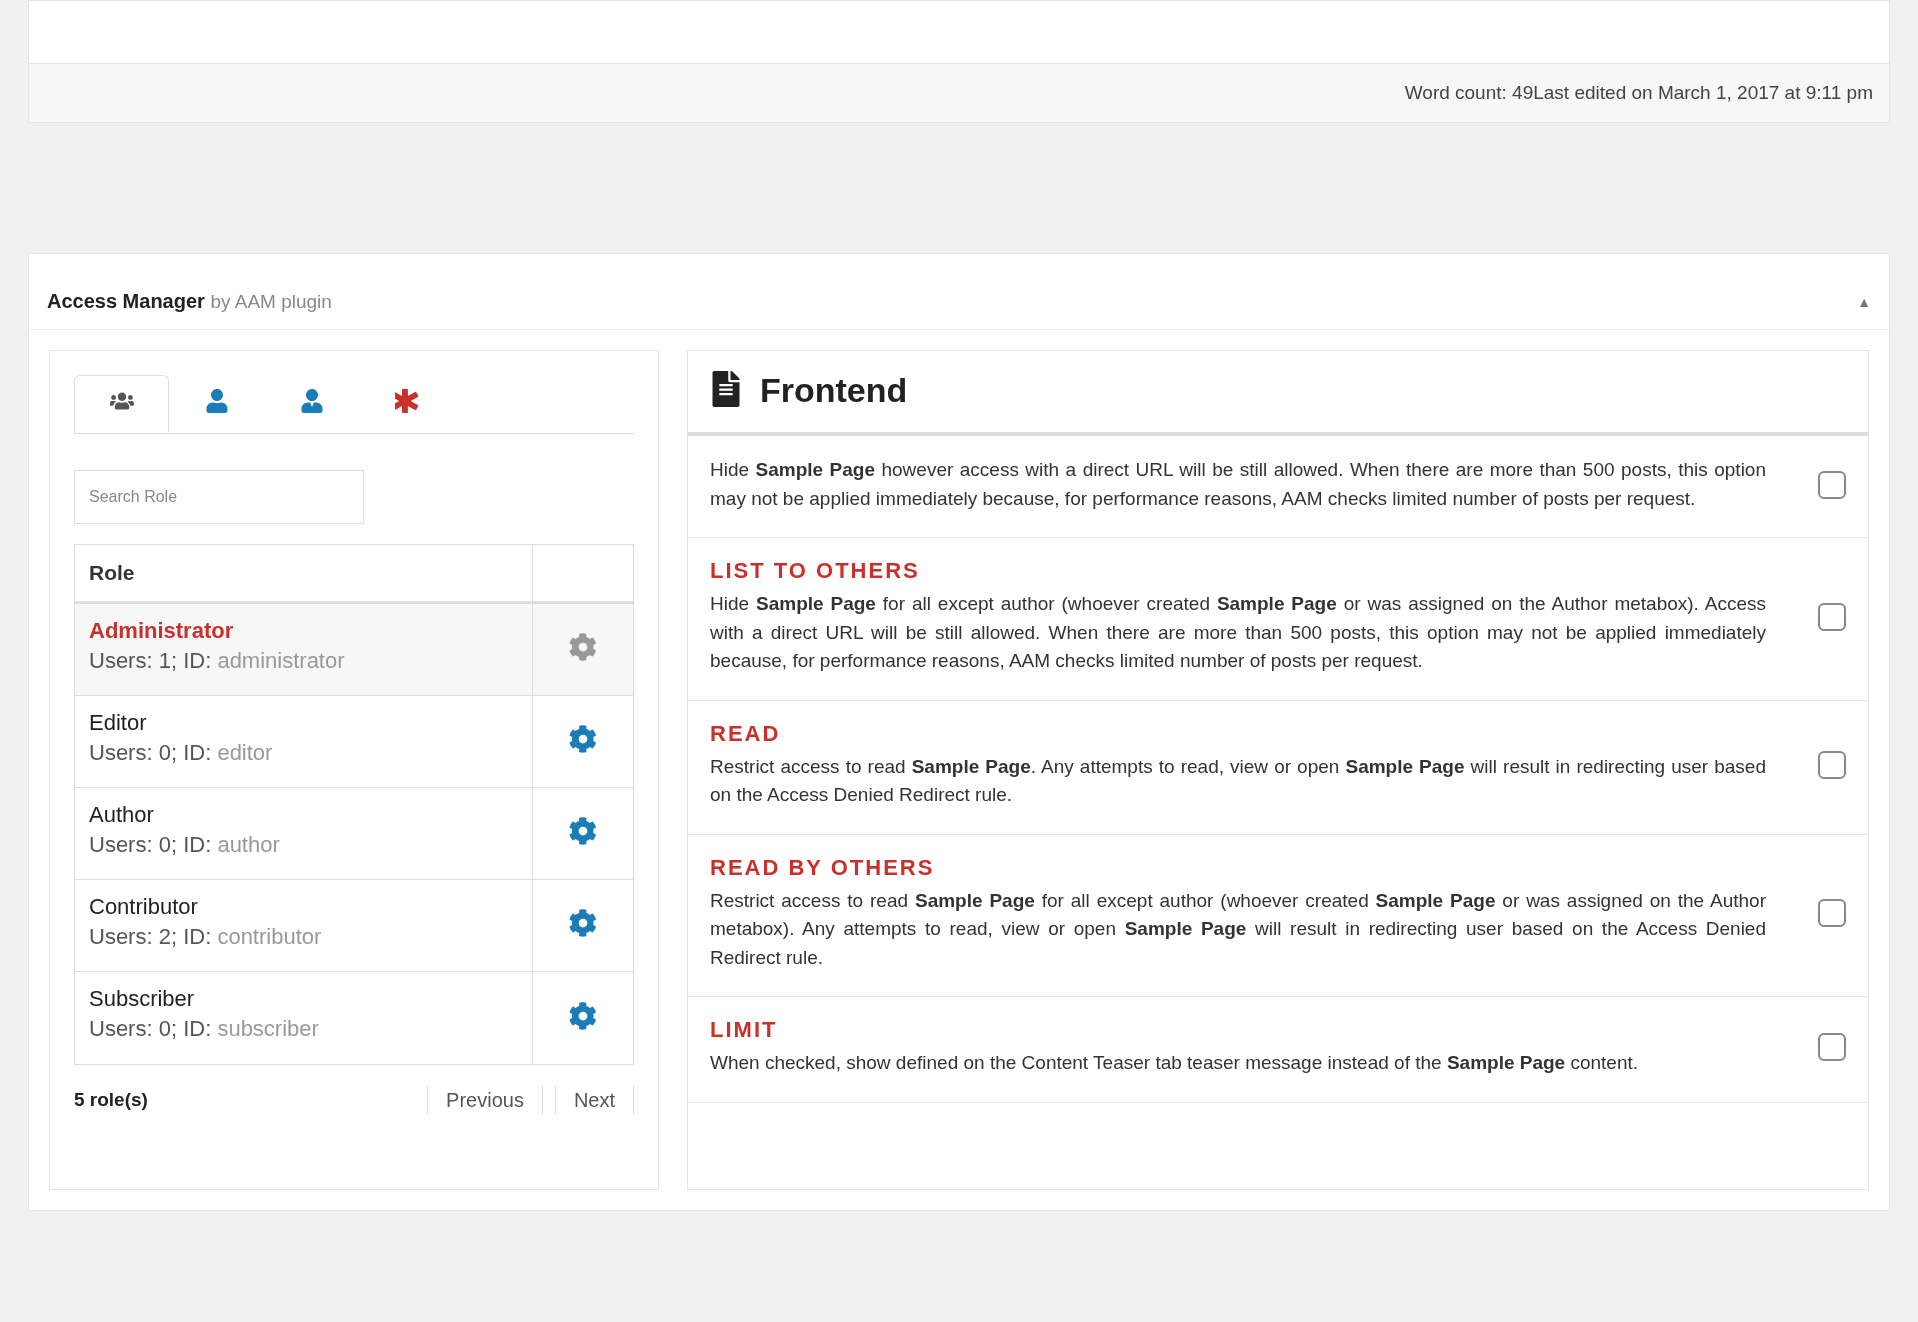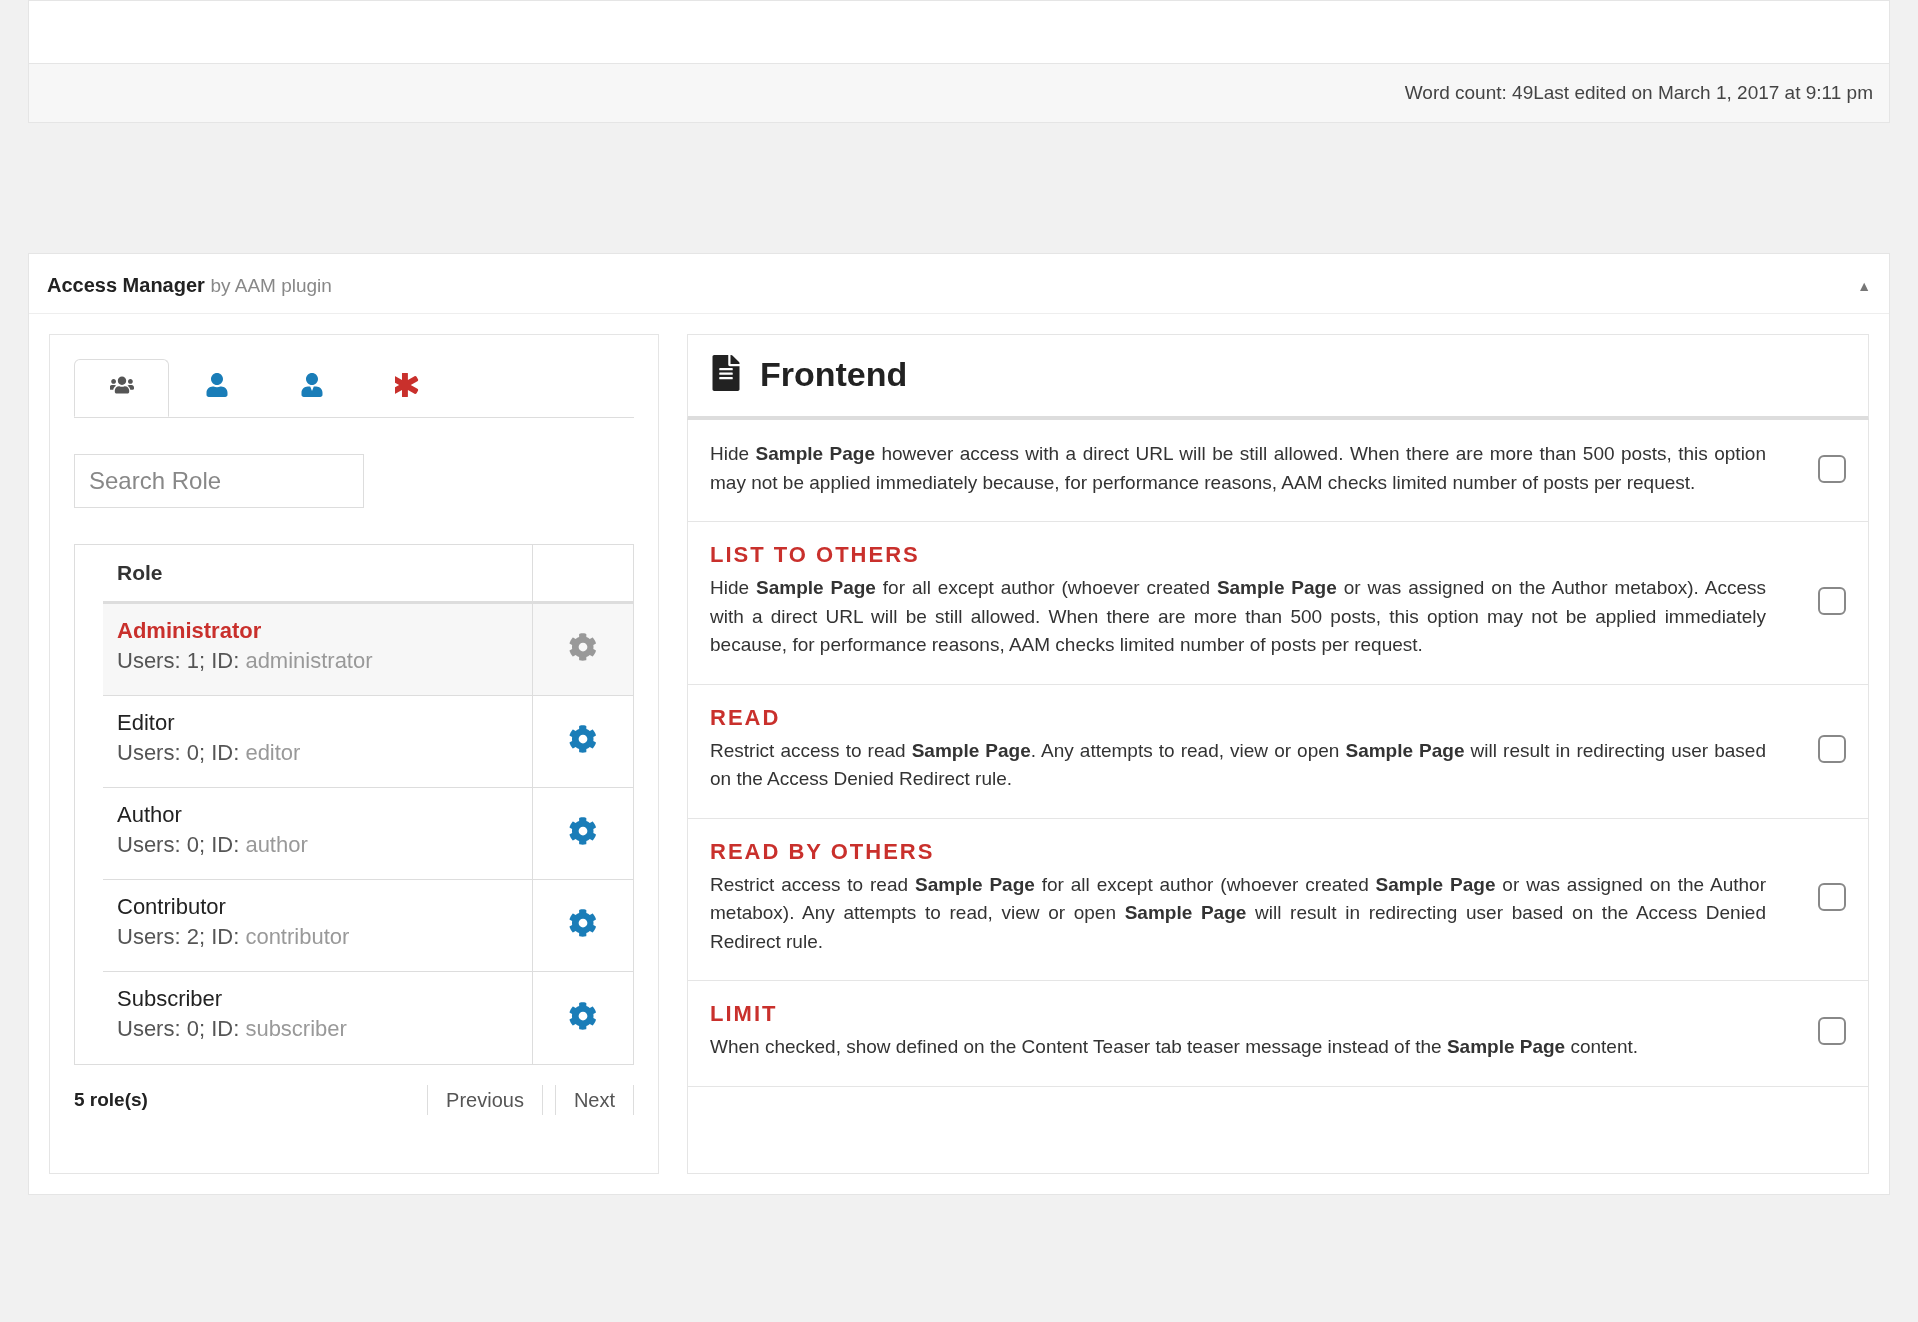--- a/index.html
+++ b/index.html
@@ -34,21 +34,21 @@
 }
 
 .metabox {
   background: #fff;
   border: 1px solid #e5e5e5;
   margin: 130px 28px 0;
 }
 
 .metabox-header {
   border-bottom: 1px solid #eee;
-  padding: 20px 18px 16px;
+  padding: 36px 18px 16px;
   display: flex;
   align-items: center;
   justify-content: space-between;
   font-size: 20px;
 }
 
 .metabox-header .title {
   font-weight: 700;
   color: #222;
 }
@@ -107,29 +107,28 @@
 
 .search-box {
   margin-top: 36px;
 }
 
 .search-input {
   width: 290px;
   height: 54px;
   border: 1px solid #ddd;
   padding: 0 14px;
-  font-size: 24px;
+  font-size: 16px;
   color: #555;
 }
 .search-input::placeholder { color: #888; }
 
 .roles-table {
-  margin-top: 36px;
+  margin-top: 20px;
   border: 1px solid #ddd;
-  padding-left: 28px;
 }
 
 .roles-header {
   display: flex;
   border-bottom: 3px solid #ddd;
 }
 
 .roles-header-cell {
   padding: 16px 14px;
   font-size: 21px;

